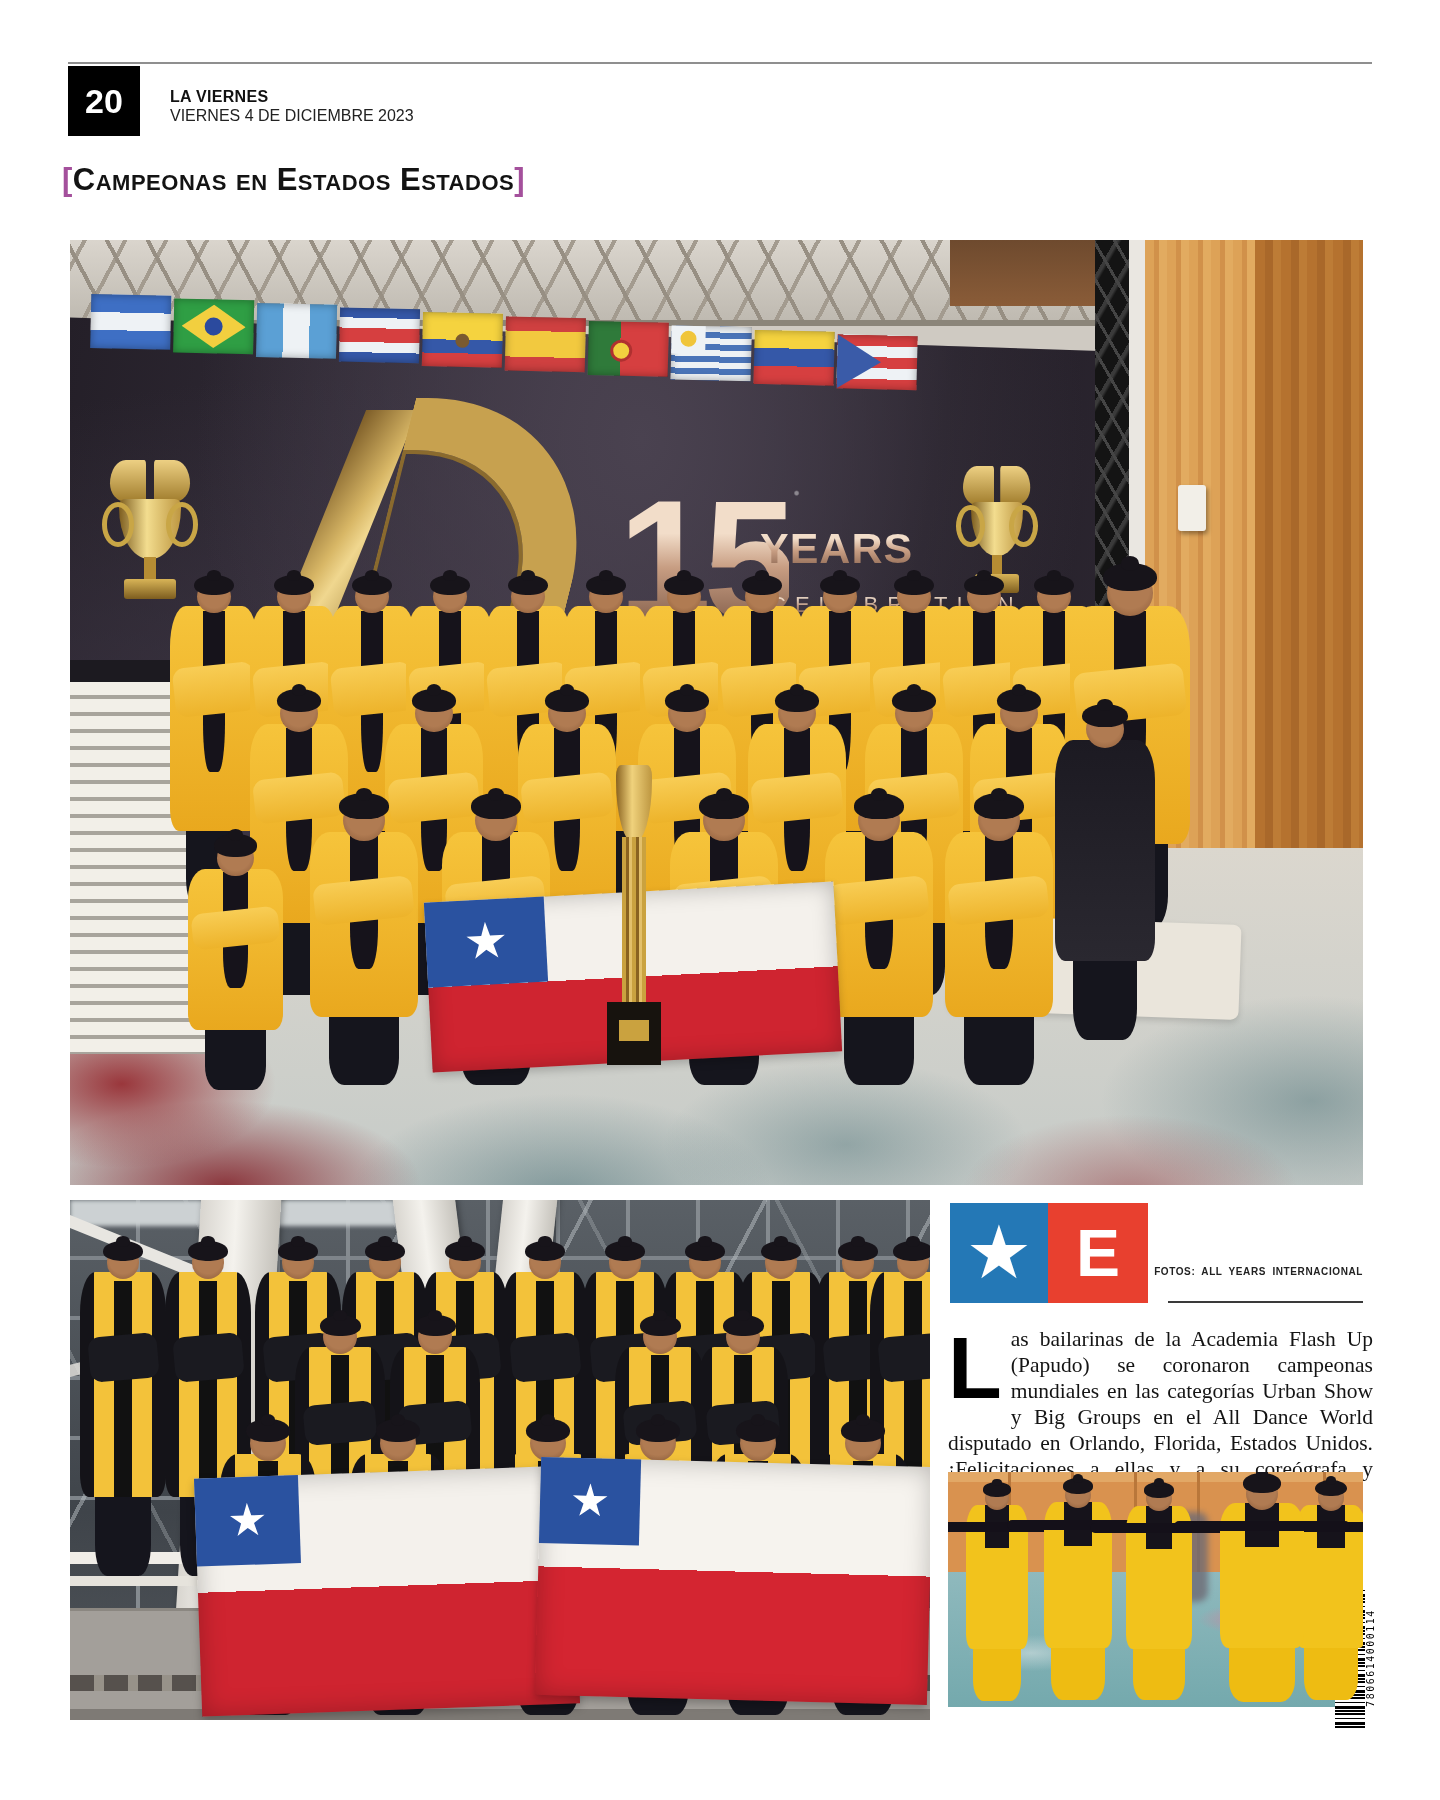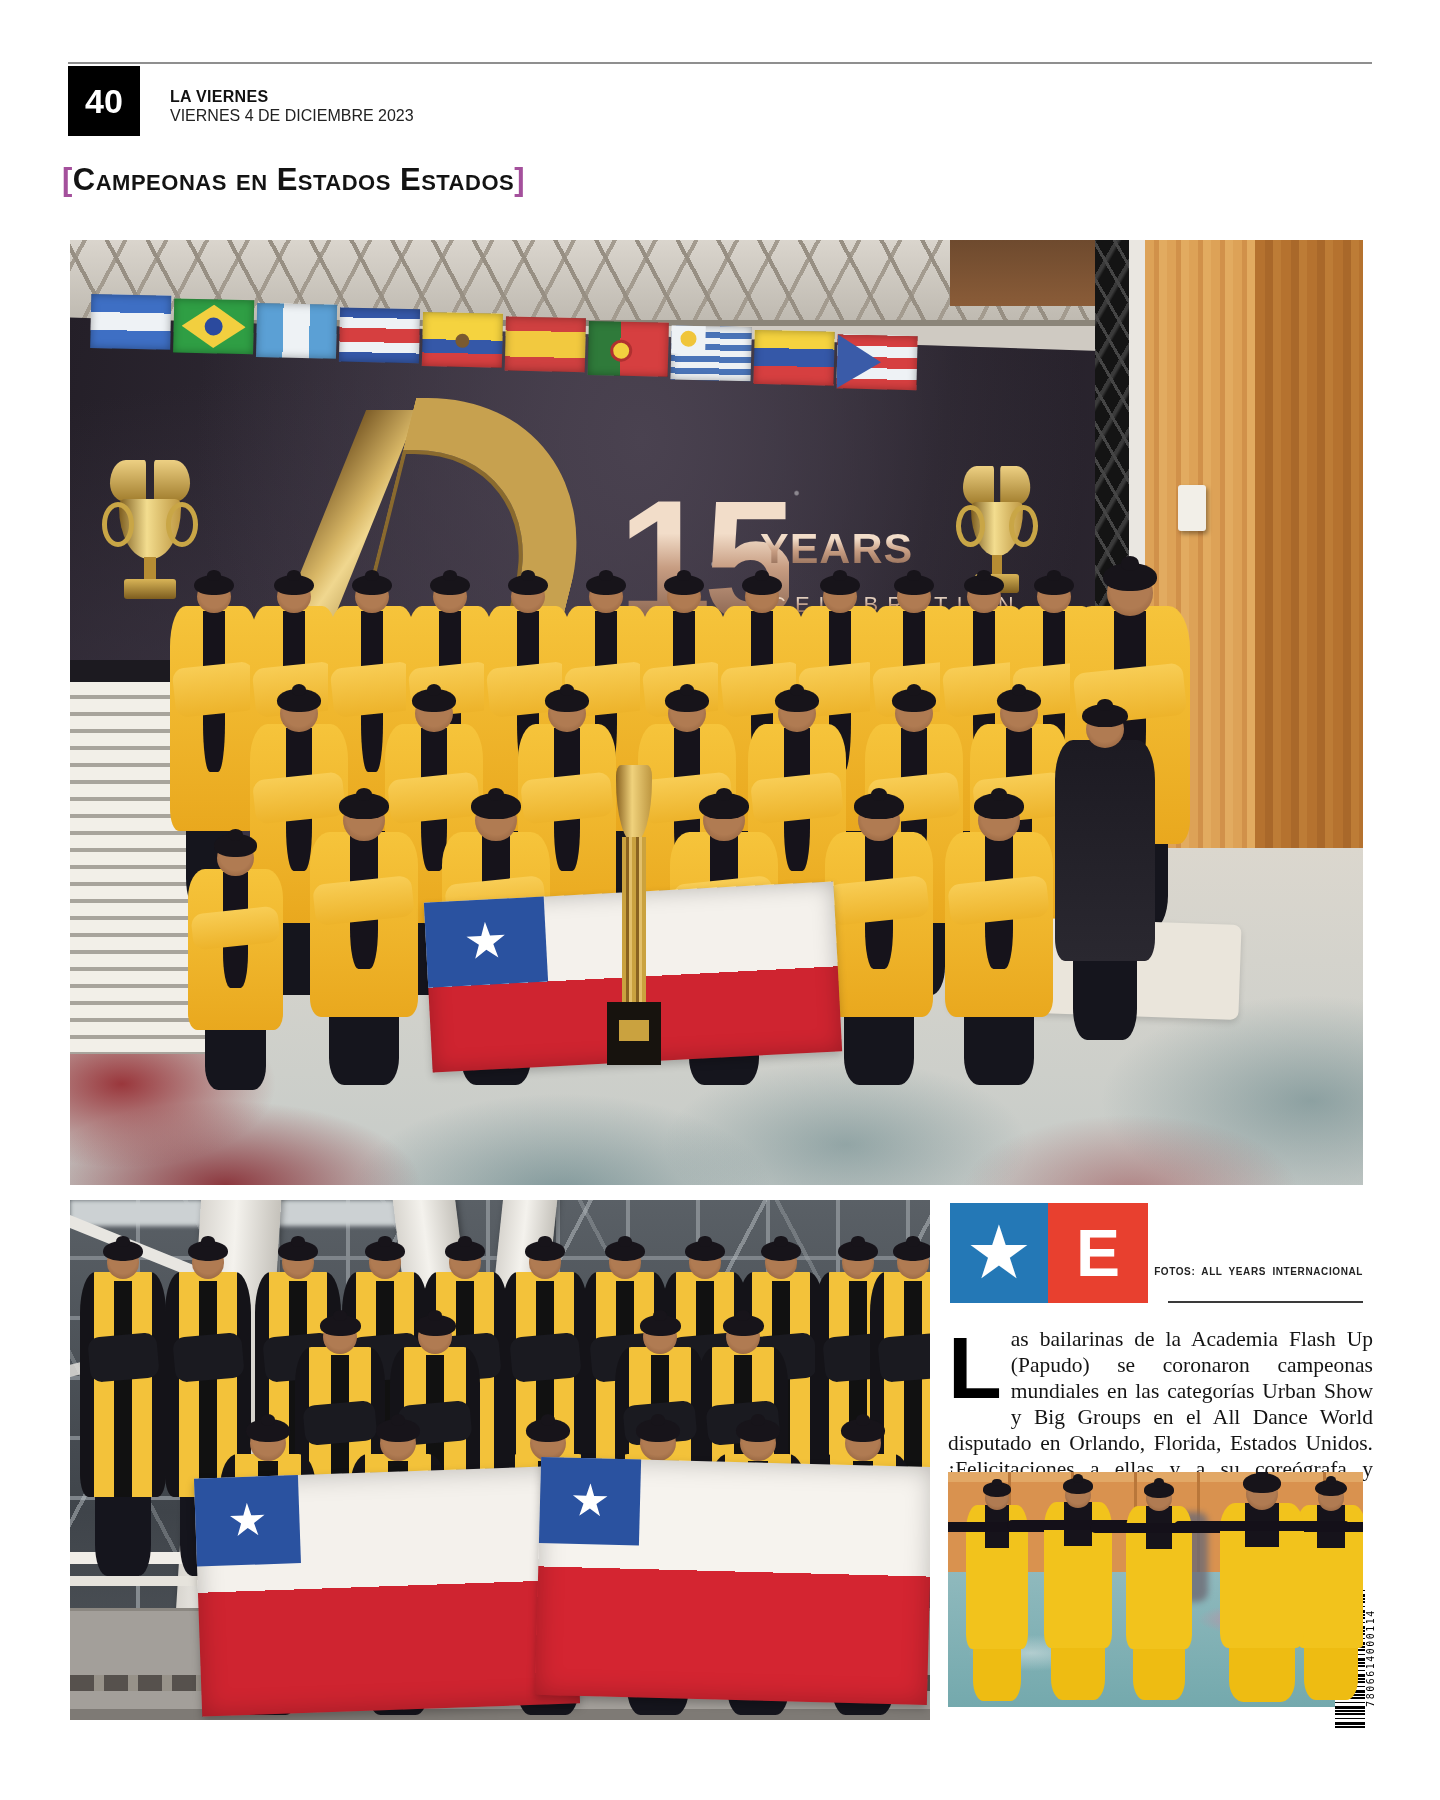--- a/index.html
+++ b/index.html
@@ -243,21 +243,21 @@
                  #000 9px 10px,#fff 10px 13px,#000 13px 15px,#fff 15px 16px)}
   .bc-num{position:absolute;left:0;top:30px;width:140px;height:14px;text-align:center;
       font-family:"DejaVu Sans Mono",monospace;font-size:10px;letter-spacing:1.5px;color:#000}
 </style>
 </head>
 <body>
 
 <div class="page">
 
   <div class="top-rule"></div>
-  <div class="pagenum">40</div>
+  <div class="pagenum">20</div>
   <div class="mast">
     <div class="mast-title">LA VIERNES</div>
     <div class="mast-date">VIERNES 4 DE DICIEMBRE 2023</div>
   </div>
 
   <h1 class="headline"><span class="br">[</span><span>Campeonas en Estados Estados</span><span class="br">]</span></h1>
 
   <figure class="photo" id="photoM">
     <div class="truss-strip"></div>
     <div class="wall-tr"></div>

